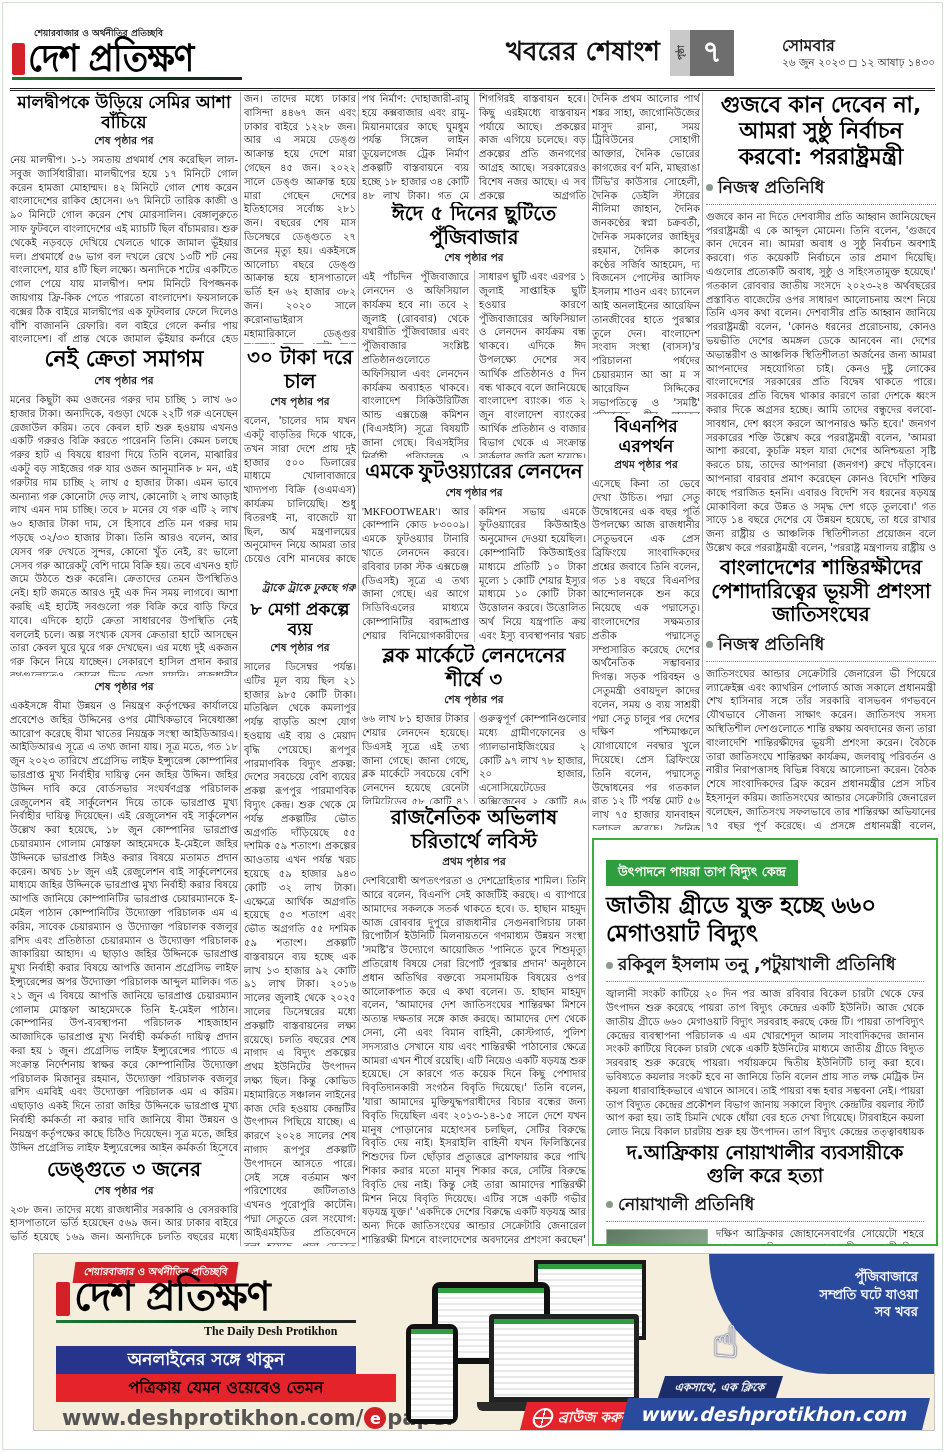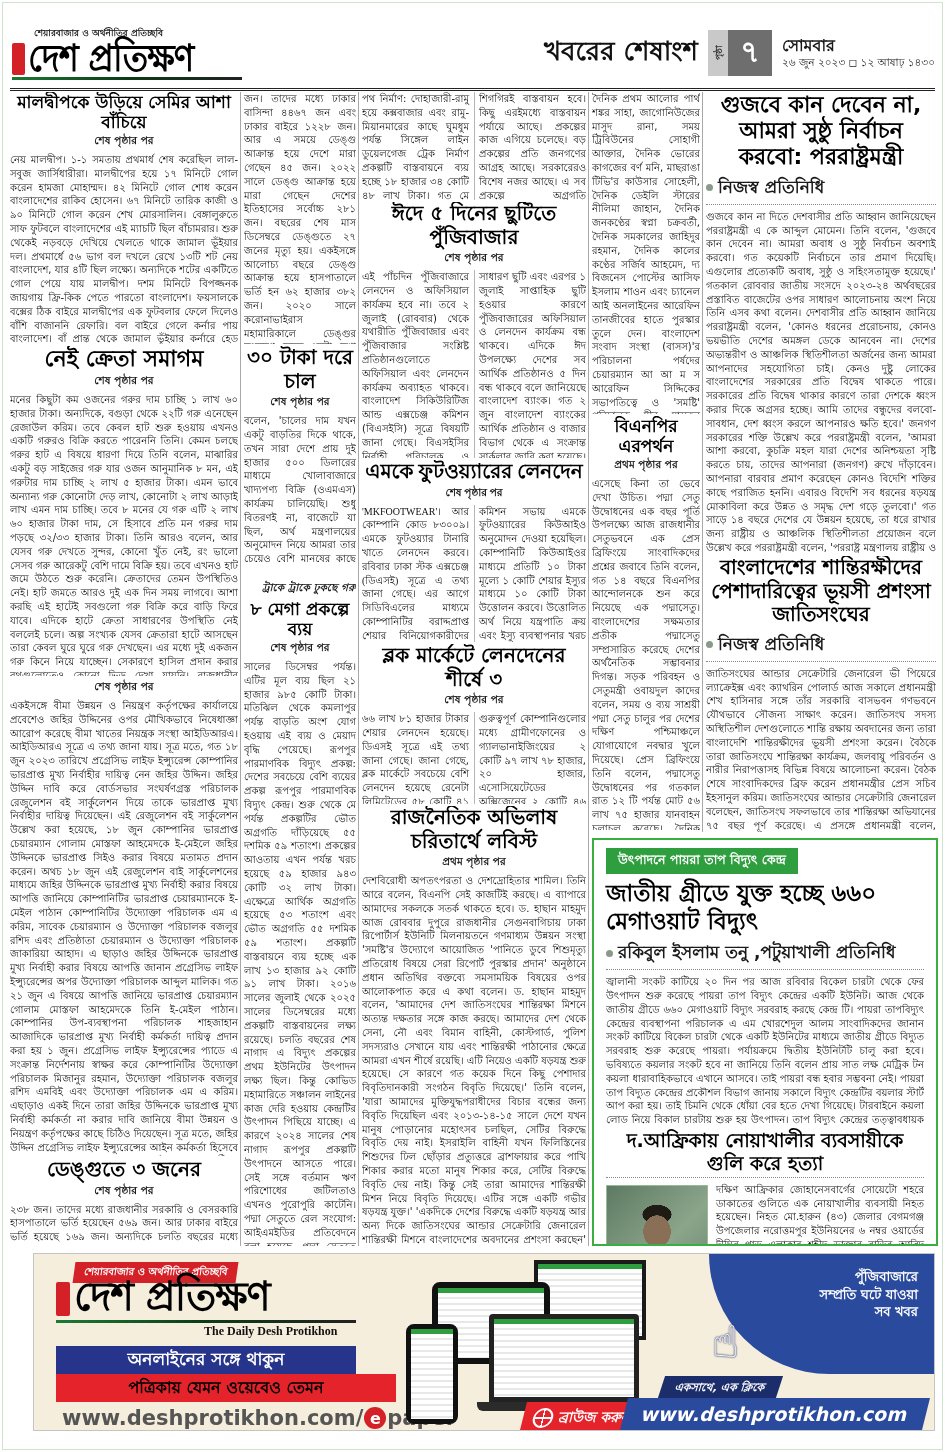--- a/index.html
+++ b/index.html
@@ -16,38 +16,38 @@
   .logo-seal{width:13px;height:32px;background:#d42027;border-radius:2px;margin-right:3px;}
   .logo-text{font-size:34px;font-weight:900;letter-spacing:-1px;color:#000;line-height:1;transform:scaleY(1.1);}
   .logo-underline{height:3px;width:230px;margin-top:2px;background:linear-gradient(90deg,#1d7a34,#0b3b17,#222);}
   .mast-right{position:absolute;right:0;top:6px;display:flex;align-items:center;gap:10px;}
   .section-title{font-size:26px;font-weight:800;color:#111;}
   .pagebox{display:flex;height:46px;}
   .pagebox-label{width:20px;background:#c9c9c9;color:#333;font-size:9px;font-weight:bold;
     writing-mode:vertical-rl;transform:rotate(180deg);display:flex;align-items:center;justify-content:center;}
   .pagebox-num{width:44px;background:#6e6e6e;color:#fff;font-size:30px;font-weight:800;
     display:flex;align-items:center;justify-content:center;}
-  .dateblock{line-height:1.25;}
+  .dateblock{line-height:1.25;margin-left:38px;}
   .date-day{font-size:16px;font-weight:800;}
   .date-rest{font-size:10.5px;color:#222;}
   .head-rule{position:absolute;left:10px;top:88px;width:925px;border-top:3px double #222;}
   
   .vrule{position:absolute;width:1px;background:#a8a8a8;}
   .art{position:absolute;overflow:hidden;}
   .art .hl{font-weight:800;text-align:center;color:#000;line-height:1.18;margin:0 0 1px 0;}
   .hl-sm{font-size:17px;} .hl-md{font-size:20px;} .hl-lg{font-size:22px;}
   .kicker{font-size:10.5px;font-weight:bold;text-align:center;margin:1px 0 3px 0;}
   .byline{display:flex;align-items:center;gap:5px;font-size:17px;font-weight:bold;margin:4px 0 2px 0;}
   .byline .dot{width:7px;height:7px;border-radius:50%;background:#8a9a8a;flex:0 0 auto;}
   .dotted{border-bottom:1px dotted #888;margin:2px 0 5px 0;}
   .bodytext{font-size:10px;line-height:1.38;text-align:justify;color:#111;}
   .cols2{column-count:2;column-gap:10px;column-rule:1px solid #b5b5b5;}
   
   .greenbox{position:absolute;left:592px;top:838px;width:346px;height:408px;
-    border:2px solid #3aae3f;background:#fff;box-sizing:border-box;padding:8px 12px;overflow:hidden;}
+    border:2px solid #3aae3f;background:#fff;box-sizing:border-box;padding:20px 12px;overflow:hidden;}
   .gb-kicker{display:inline-block;background:#2e9e3f;color:#fff;font-size:12.5px;font-weight:bold;
     padding:3px 12px;margin-bottom:4px;}
   .gb-hl{font-size:23px;font-weight:800;color:#000;line-height:1.2;margin:2px 0 2px 0;}
   .gb-hl2{font-size:19px;font-weight:800;color:#000;text-align:center;line-height:1.2;margin:4px 0 0 0;}
   .portrait{float:left;width:100px;height:95px;margin:2px 8px 2px 0;border:1px solid #9bb89b;
     background:
       radial-gradient(ellipse 30px 14px at 50% 88%, #2e2620 60%, transparent 61%),
       radial-gradient(ellipse 22px 26px at 50% 48%, #8a6f57 62%, transparent 63%),
       radial-gradient(ellipse 24px 16px at 50% 30%, #1f1a14 60%, transparent 61%),
       linear-gradient(135deg,#5d7a62,#8ba58b 60%,#6d8a70);}
@@ -222,20 +222,24 @@
 <div class="greenbox">
   <div class="gb-kicker">উৎপাদনে পায়রা তাপ বিদ্যুৎ কেন্দ্র</div>
   <div class="gb-hl">জাতীয় গ্রীডে যুক্ত হচ্ছে ৬৬০ মেগাওয়াট বিদ্যুৎ</div>
   <div class="byline">
       <span class="dot"></span>
       <span>রকিবুল ইসলাম তনু ,পটুয়াখালী প্রতিনিধি</span>
     </div>
   <div class="dotted"></div>
   <div class="bodytext" style="height:150px;overflow:hidden;">জ্বালানী সংকট কাটিয়ে ২০ দিন পর আজ রবিবার বিকেল চারটা থেকে ফের উৎপাদন শুরু করেছে পায়রা তাপ বিদ্যুৎ কেন্দ্রের একটি ইউনিট। আজ থেকে জাতীয় গ্রীডে ৬৬০ মেগাওয়াট বিদ্যুৎ সরবরাহ করছে কেন্দ্র টি। পায়রা তাপবিদ্যুৎ কেন্দ্রের ব্যবস্থাপনা পরিচালক এ এম খোরশেদুল আলম সাংবাদিকদের জানান সংকট কাটিয়ে বিকেল চারটা থেকে একটি ইউনিটের মাধ্যমে জাতীয় গ্রীডে বিদ্যুত সরবরাহ শুরু করেছে পায়রা। পর্যায়ক্রমে দ্বিতীয় ইউনিটটি চালু করা হবে। ভবিষ্যতে কয়লার সংকট হবে না জানিয়ে তিনি বলেন প্রায় সাত লক্ষ মেট্রিক টন কয়লা ধারাবাহিকভাবে এখানে আসবে। তাই পায়রা বন্ধ হবার সম্ভবনা নেই। পায়রা তাপ বিদ্যুত কেন্দ্রের প্রকৌশল বিভাগ জানায় সকালে বিদ্যুৎ কেন্দ্রটির বয়লার স্টার্ট আপ করা হয়। তাই চিমনি থেকে ধোঁয়া বের হতে দেখা গিয়েছে। টারবাইনে কয়লা লোড নিয়ে বিকাল চারটায় শুরু হয় উৎপাদন। তাপ বিদ্যুৎ কেন্দ্রের তত্ত্বাবধায়ক প্রকৌশলী অপারেশন শাহ আবদুল হাসিব জানান, যেহেতু এটি তাপবিদ্যুৎ কেন্দ্র তাই সকল প্রটোকল মেনেই উৎপাদনে যেতে হয়েছে। খুব শিঘ্রই অন্য ইউনিটটিও উৎপাদনে যাবে এবং এর মাধ্যমে দেশের বিদ্যুৎ ঘাটতি অনেকটা পূরন হবে বলে দাবী করেন তিনি। এর আগে গত ০৫ জুন কয়লা সংকটে বিদ্যুৎ কেন্দ্রটির উৎপাদন পুরোপুরি বন্ধ হয়ে যায়। পরে গত ২২ জুন বৃহস্পতিবার দিবাগত রাত তিনটায় ইন্দোনেশিয়ার বালিক পানান বন্দর থেকে এমভি আথেনা নামের একটি জাহাজ পায়রা বন্দরে এসে পৌঁছায়। পরের দিন সকাল থেকে শুরু হয় কয়লা খালাস কার্যক্রম। মার্শাল আইল্যান্ডের পতাকাবাহী এ জাহাজটি ৪১ হাজার ২০৭ মেট্রিকটন কয়লা নিয়ে আসে।</div>
   <div class="gb-hl2">দ.আফ্রিকায় নোয়াখালীর ব্যবসায়ীকে গুলি করে হত্যা</div>
+  <div class="byline">
+      <span class="dot"></span>
+      <span>নোয়াখালী প্রতিনিধি</span>
+    </div>
   <div class="dotted"></div>
   <div>
     <div class="portrait"></div>
     <div class="bodytext">দক্ষিণ আফ্রিকার জোহানেসবার্গের সোয়েটো শহরে ডাকাতের গুলিতে এক নোয়াখালীর ব্যবসায়ী নিহত হয়েছেন। নিহত মো.হারুন (৪৩) জেলার বেগমগঞ্জ উপজেলার নরোত্তমপুর ইউনিয়নের ৬ নম্বর ওয়ার্ডের দীঘির পাড় এলাকার শহীদ ডাক্তার বাড়ির আবিদ মিয়ার ছেলে। শনিবার সন্ধ্যায় সোয়েটুত শহরের মিডল্যান্ডসে নিহতের নিজ ব্যবসা প্রতিষ্ঠানে এ ঘটনা ঘটে। স্থানীয় ইউপি সদস্য (মেম্বার) খোরশেদ আলম ঘটনার সত্যতা নিশ্চিত করেন। তিনি বলেন, ৮বছর আগে আফ্রিকায় যান হারুন। সেখানে সোয়েটুত শহরে নিজে একটি ব্যবসা প্রতিষ্ঠান চালু করেন। বাংলাদেশ সময় শনিবার সন্ধ্যায় নিজ ব্যবসা প্রতিষ্ঠানে কাজ করছিলেন হারুন। ওই সময় সেই দেশি কয়েকজন অস্ত্রধারী ডাকাত তার প্রতিষ্ঠানে ডাকাতির উদ্দেশে হামলা চালায়। একপর্যায়ে ডাকাতদল হারুনকে লক্ষ্য করে এলোপাতাড়ি গুলি ছুঁড়লে গুলিবিদ্ধ হয়ে আহত হন। পরে স্থানীয়রা তাকে উদ্ধার করে বারাগওয়ান হাসপাতালে নিয়ে গেলে কর্তব্যরত চিকিৎসক তাকে মৃত ঘোষণা করেন। তার মৃত্যুতে এলাকায় শোকের ছায়া নেমে এসেছে। সে এক ছেলে ও এক মেয়ের জনক ছিল।</div>
   </div>
 </div>
 
 <div class="footer">
   <div class="ft-tag">শেয়ারবাজার ও অর্থনীতির প্রতিচ্ছবি</div>
   <div class="ft-logo-row">

